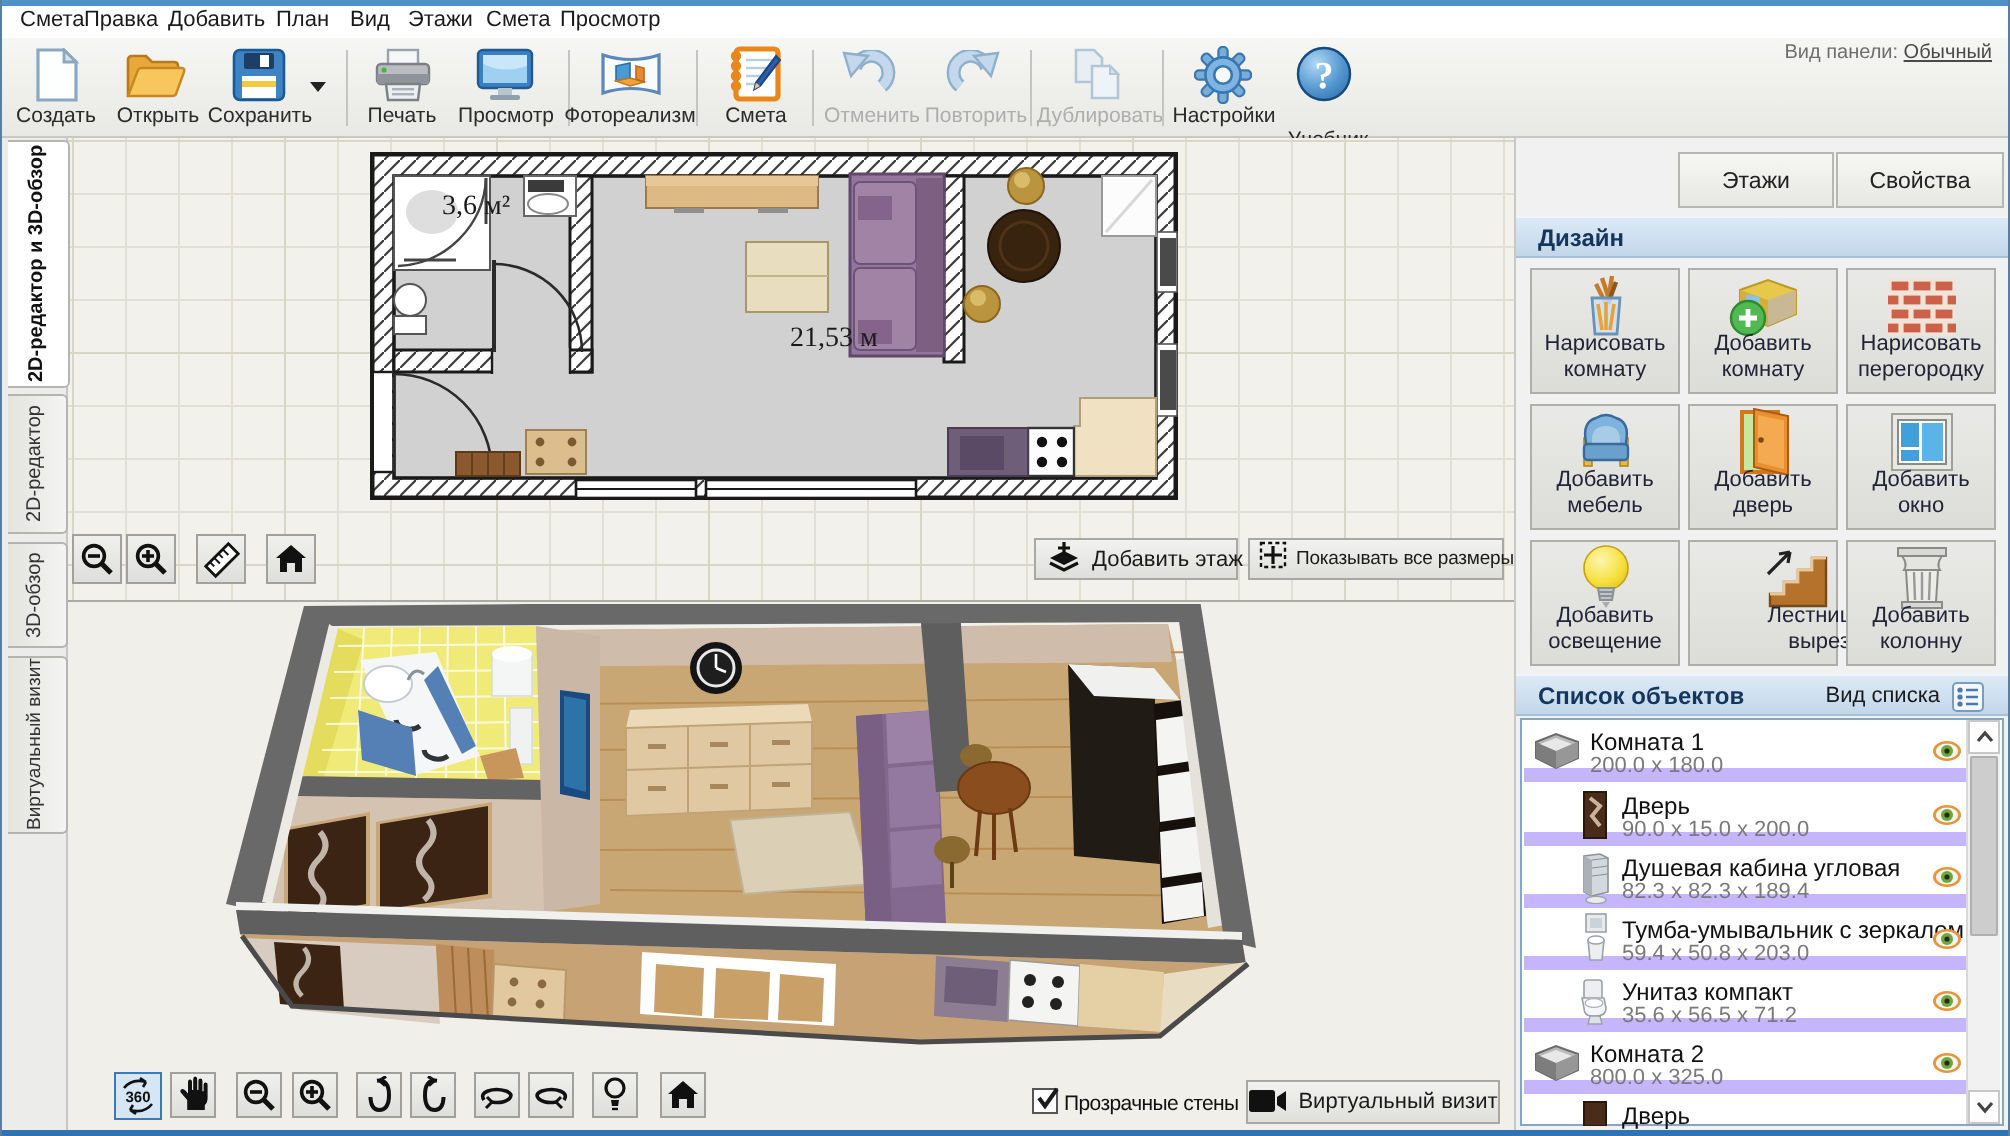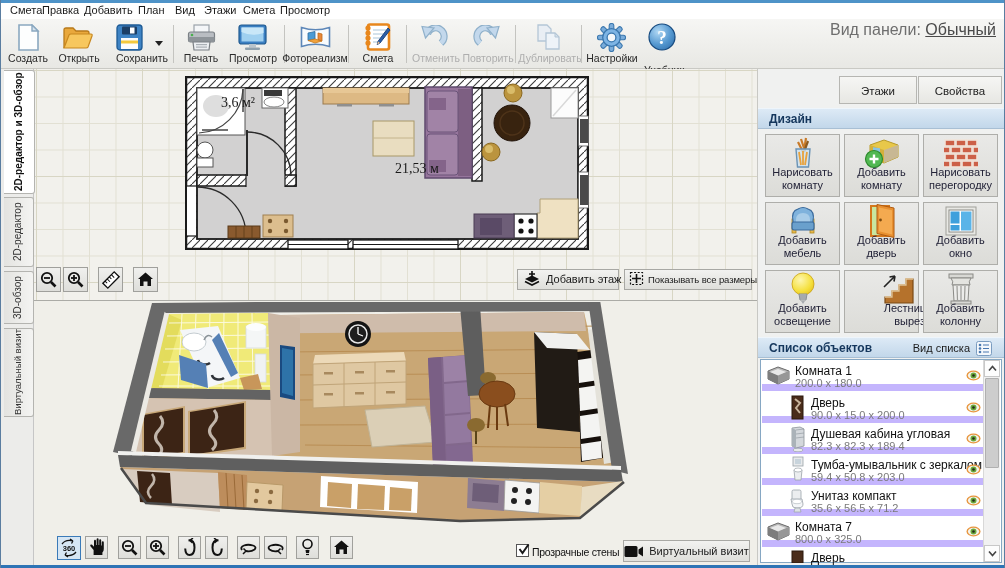--- a/index.html
+++ b/index.html
@@ -16,21 +16,21 @@
 
 #menubar { left:1px; top:3px; width:1003px; height:16px; background:#ffffff; font-size:11px; color:#1a1a1a; }
 #menubar span { position:absolute; top:1px; }
 
 
 #toolbar { left:1px; top:19px; width:1003px; height:50px; background:linear-gradient(#f6f6f4,#e8e8e4); border-bottom:1px solid #c9c9c4; }
 .tbico { position:absolute; }
 .tblbl { position:absolute; font-size:10.5px; color:#2b2b2b; text-align:center; white-space:nowrap; }
 .tblbl.gray { color:#aeaeae; }
 .tbsep { position:absolute; top:6px; width:1px; height:38px; background:#c4c4c0; }
-#vidpan { position:absolute; right:8px; top:2px; font-size:16px; color:#6e6e6e; }
+#vidpan { position:absolute; right:8px; top:2px; font-size:10px; color:#6e6e6e; }
 #vidpan b { color:#4a4a4a; font-weight:normal; text-decoration:underline; }
 
 
 #lstrip { left:1px; top:69px; width:33px; height:496px; background:#ececea; border-right:1px solid #c6c6c6; }
 .vtab { position:absolute; left:3px; width:30px; background:linear-gradient(to right,#f4f4f2,#e3e3e0); border:1px solid #b4b4b0; border-right:none; border-radius:3px 0 0 3px; writing-mode:vertical-rl; transform:rotate(180deg); text-align:center; font-size:10px; color:#333; white-space:nowrap; line-height:28px; overflow:hidden; }
 .vtab.active { background:#ffffff; font-weight:bold; color:#111; left:3px; width:31px; z-index:5; line-height:29px;}
 
 
 #canvas2d { left:34px; top:69px; width:723px; height:232px;
   background-color:#f2f1ec;
@@ -176,21 +176,21 @@
           <stop offset="0" stop-color="#b0d8f4"></stop>
           <stop offset="0.55" stop-color="#5598d0"></stop>
           <stop offset="1" stop-color="#2a6aa8"></stop>
         </radialGradient>
       </defs>
     <circle cx="14" cy="14" r="13" fill="url(#qg)" stroke="#16497e" stroke-width="1.2"></circle>
     <text x="14" y="21" font-size="19" font-weight="bold" fill="#ffffff" text-anchor="middle" font-family="Liberation Serif, serif">?</text>
   </svg>
   <div class="tblbl" style="left:4px;top:33px;width:46px;">Создать</div>
   <div class="tblbl" style="left:53px;top:33px;width:50px;">Открыть</div>
-  <div class="tblbl" style="left:101px;top:33px;width:56px;margin-left:12px;">Сохранить</div>
+  <div class="tblbl" style="left:101px;top:33px;width:56px;">Сохранить</div>
   <div class="tbsep" style="left:172px"></div>
   <div class="tblbl" style="left:180px;top:33px;width:40px;">Печать</div>
   <div class="tblbl" style="left:225px;top:33px;width:54px;">Просмотр</div>
   <div class="tbsep" style="left:283px"></div>
   <div class="tblbl" style="left:279px;top:33px;width:70px;">Фотореализм</div>
   <div class="tbsep" style="left:347px"></div>
   <div class="tblbl" style="left:358px;top:33px;width:38px;">Смета</div>
   <div class="tbsep" style="left:405px"></div>
   <div class="tblbl gray" style="left:409px;top:33px;width:52px;">Отменить</div>
   <div class="tblbl gray" style="left:459px;top:33px;width:56px;">Повторить</div>
@@ -765,21 +765,21 @@
           <circle cx="7.5" cy="5.5" r="1.3" fill="#2a2a1a"></circle>
         </svg>
     </div>
     <div class="orow" style="top:156px;height:31px;">
       <svg style="position:absolute;left:5px;top:4px" width="23" height="23" viewBox="0 0 23 23">
           <path d="M1 7 L11 3 L22 7 L22 15 L11 20 L1 15 Z" fill="#b8b8b8" stroke="#6a6a6a" stroke-width="1"></path>
           <path d="M1 7 L11 11 L11 20 L1 15 Z" fill="#7d7d7d"></path>
           <path d="M11 11 L22 7 L22 15 L11 20 Z" fill="#979797"></path>
           <path d="M3 8 L11 5 L19 8 L11 11.5 Z" fill="#e8e8e8"></path>
         </svg>
-      <div class="t" style="left:33px;top:4px;">Комната 7</div>
+      <div class="t" style="left:33px;top:4px;">Комната 2</div>
       <div class="d" style="left:33px;top:17px;">800.0 x 325.0</div>
       <svg class="eye" style="left:204px;top:10px" viewBox="0 0 15 11">
           <ellipse cx="7.5" cy="5.5" rx="7" ry="5" fill="#e8943c"></ellipse>
           <ellipse cx="7.5" cy="5.5" rx="5.6" ry="3.8" fill="#f4f4ec"></ellipse>
           <circle cx="7.5" cy="5.5" r="3" fill="#6aa83c"></circle>
           <circle cx="7.5" cy="5.5" r="1.3" fill="#2a2a1a"></circle>
         </svg>
     </div>
     <div class="orow" style="top:187px;height:15px;border-bottom:none;">
       <svg style="position:absolute;left:28px;top:3px" width="15" height="13" viewBox="0 0 15 13">

